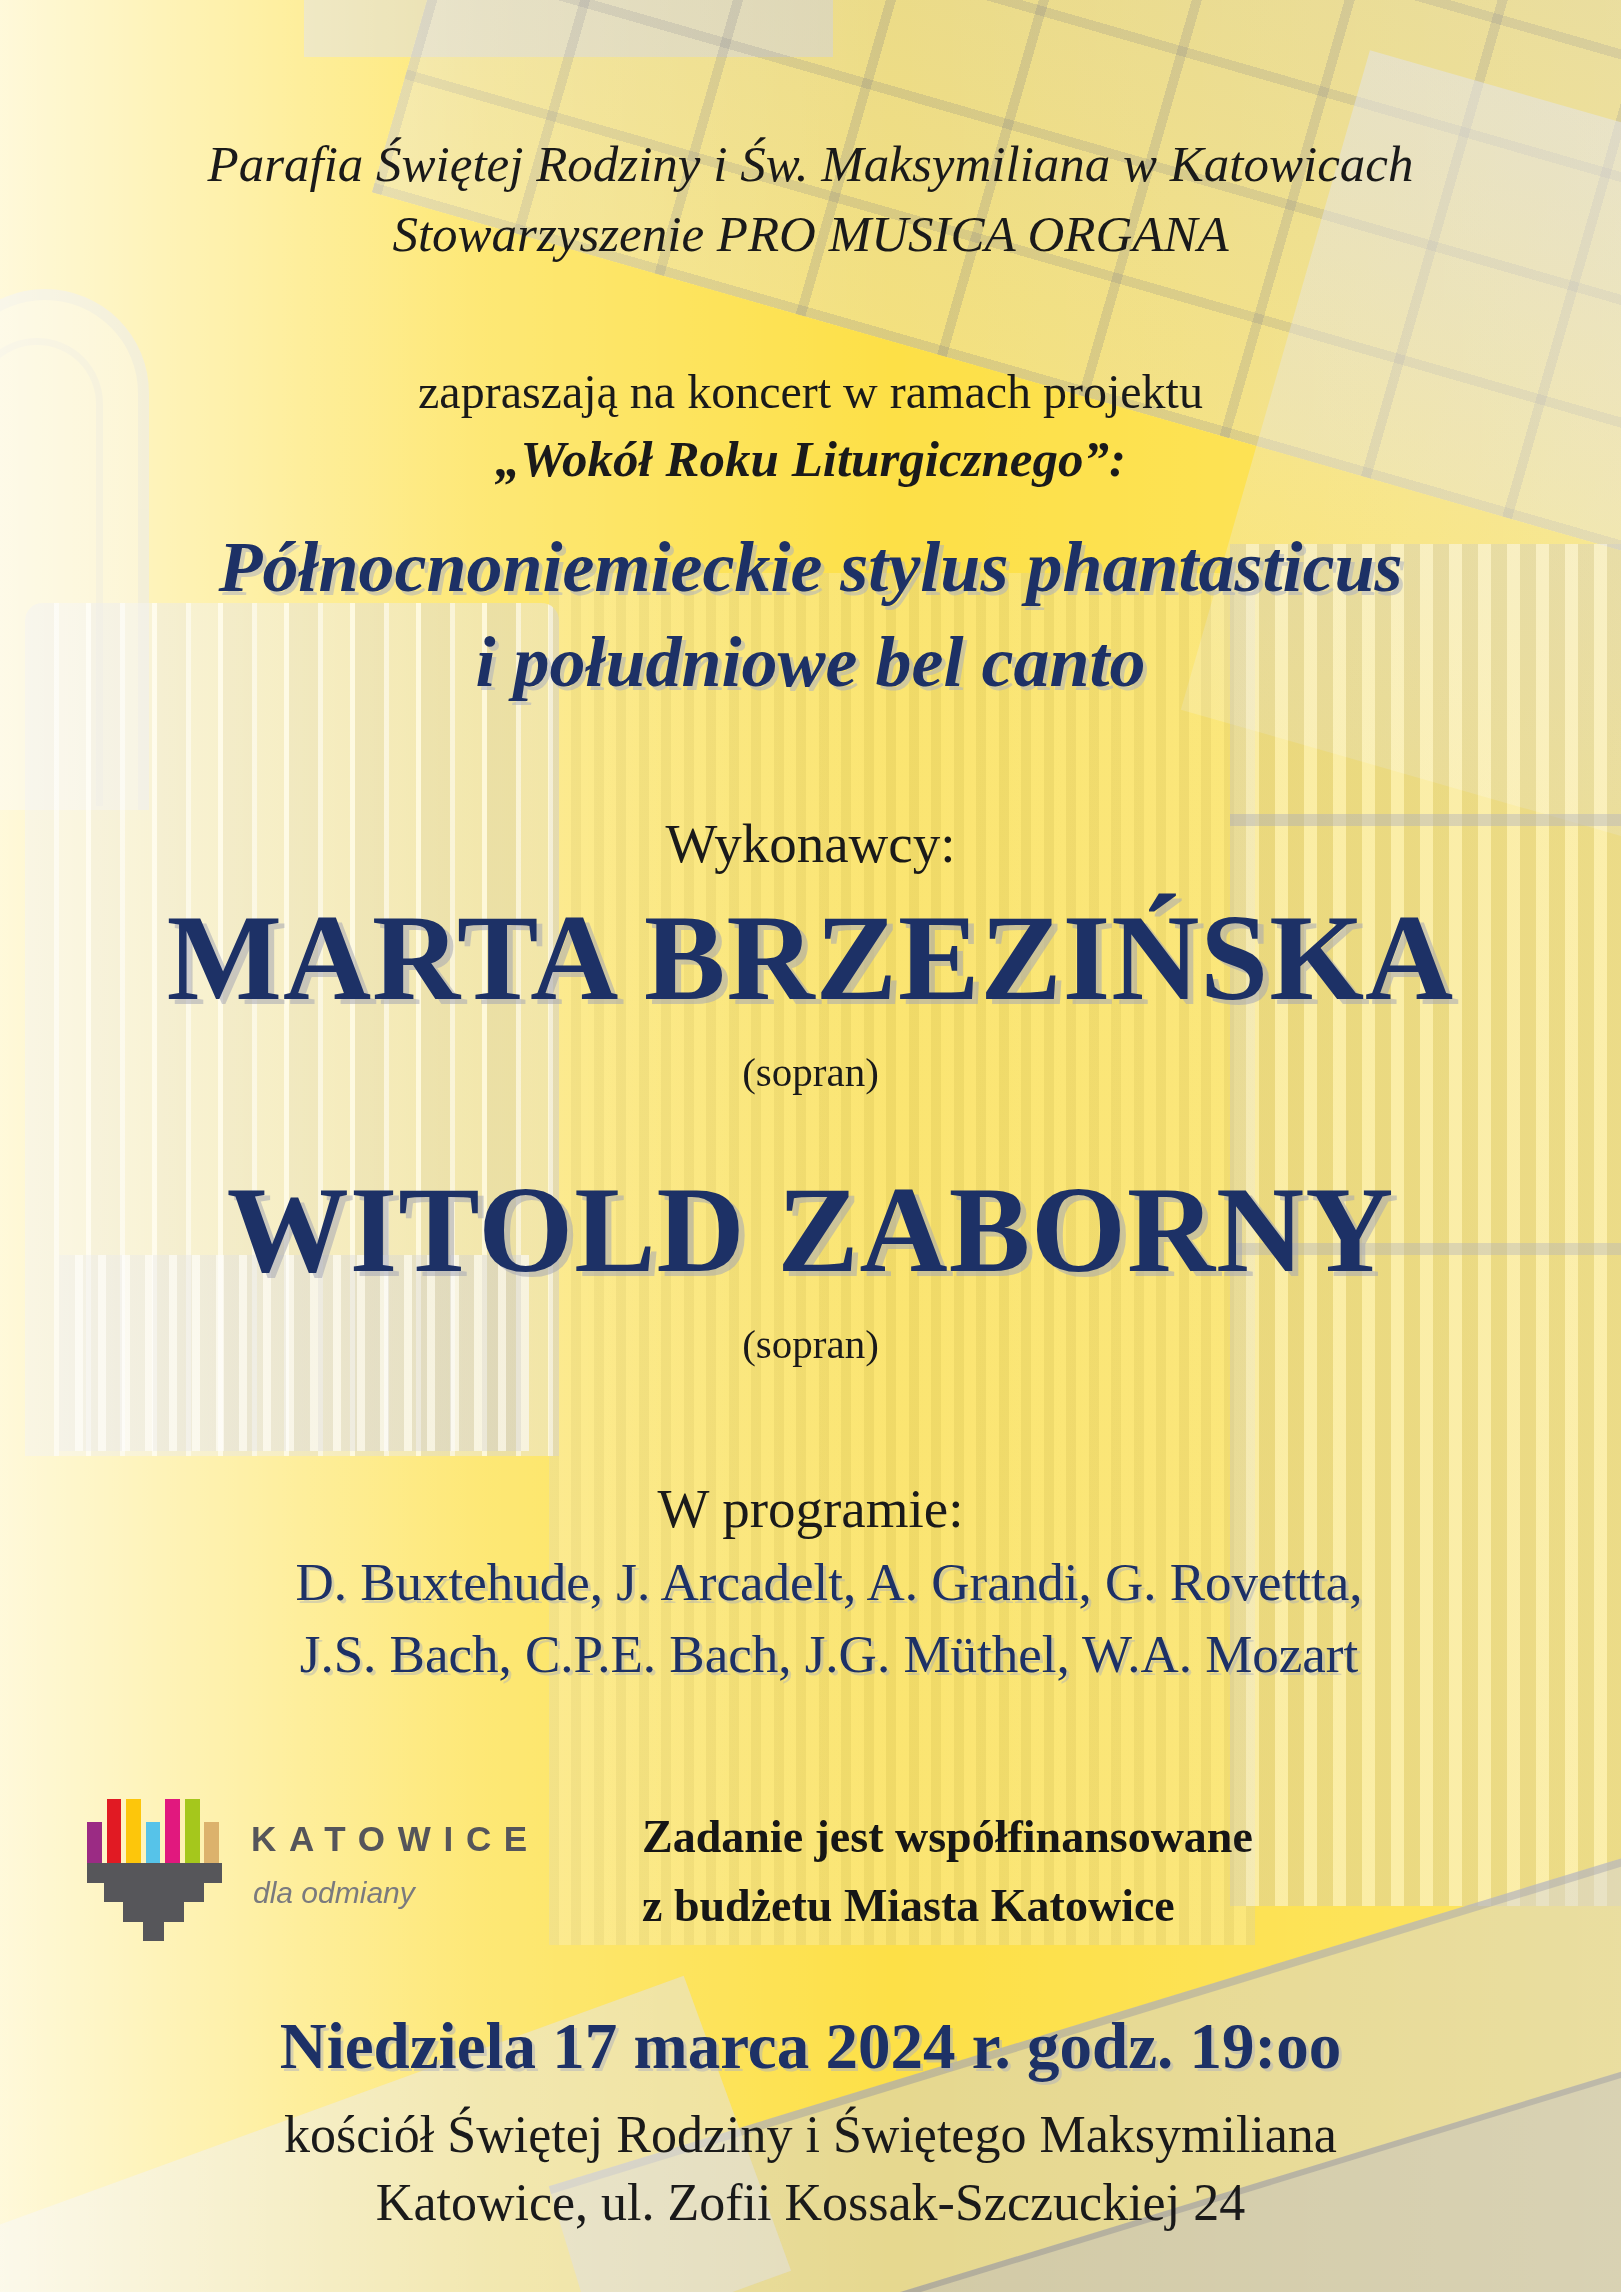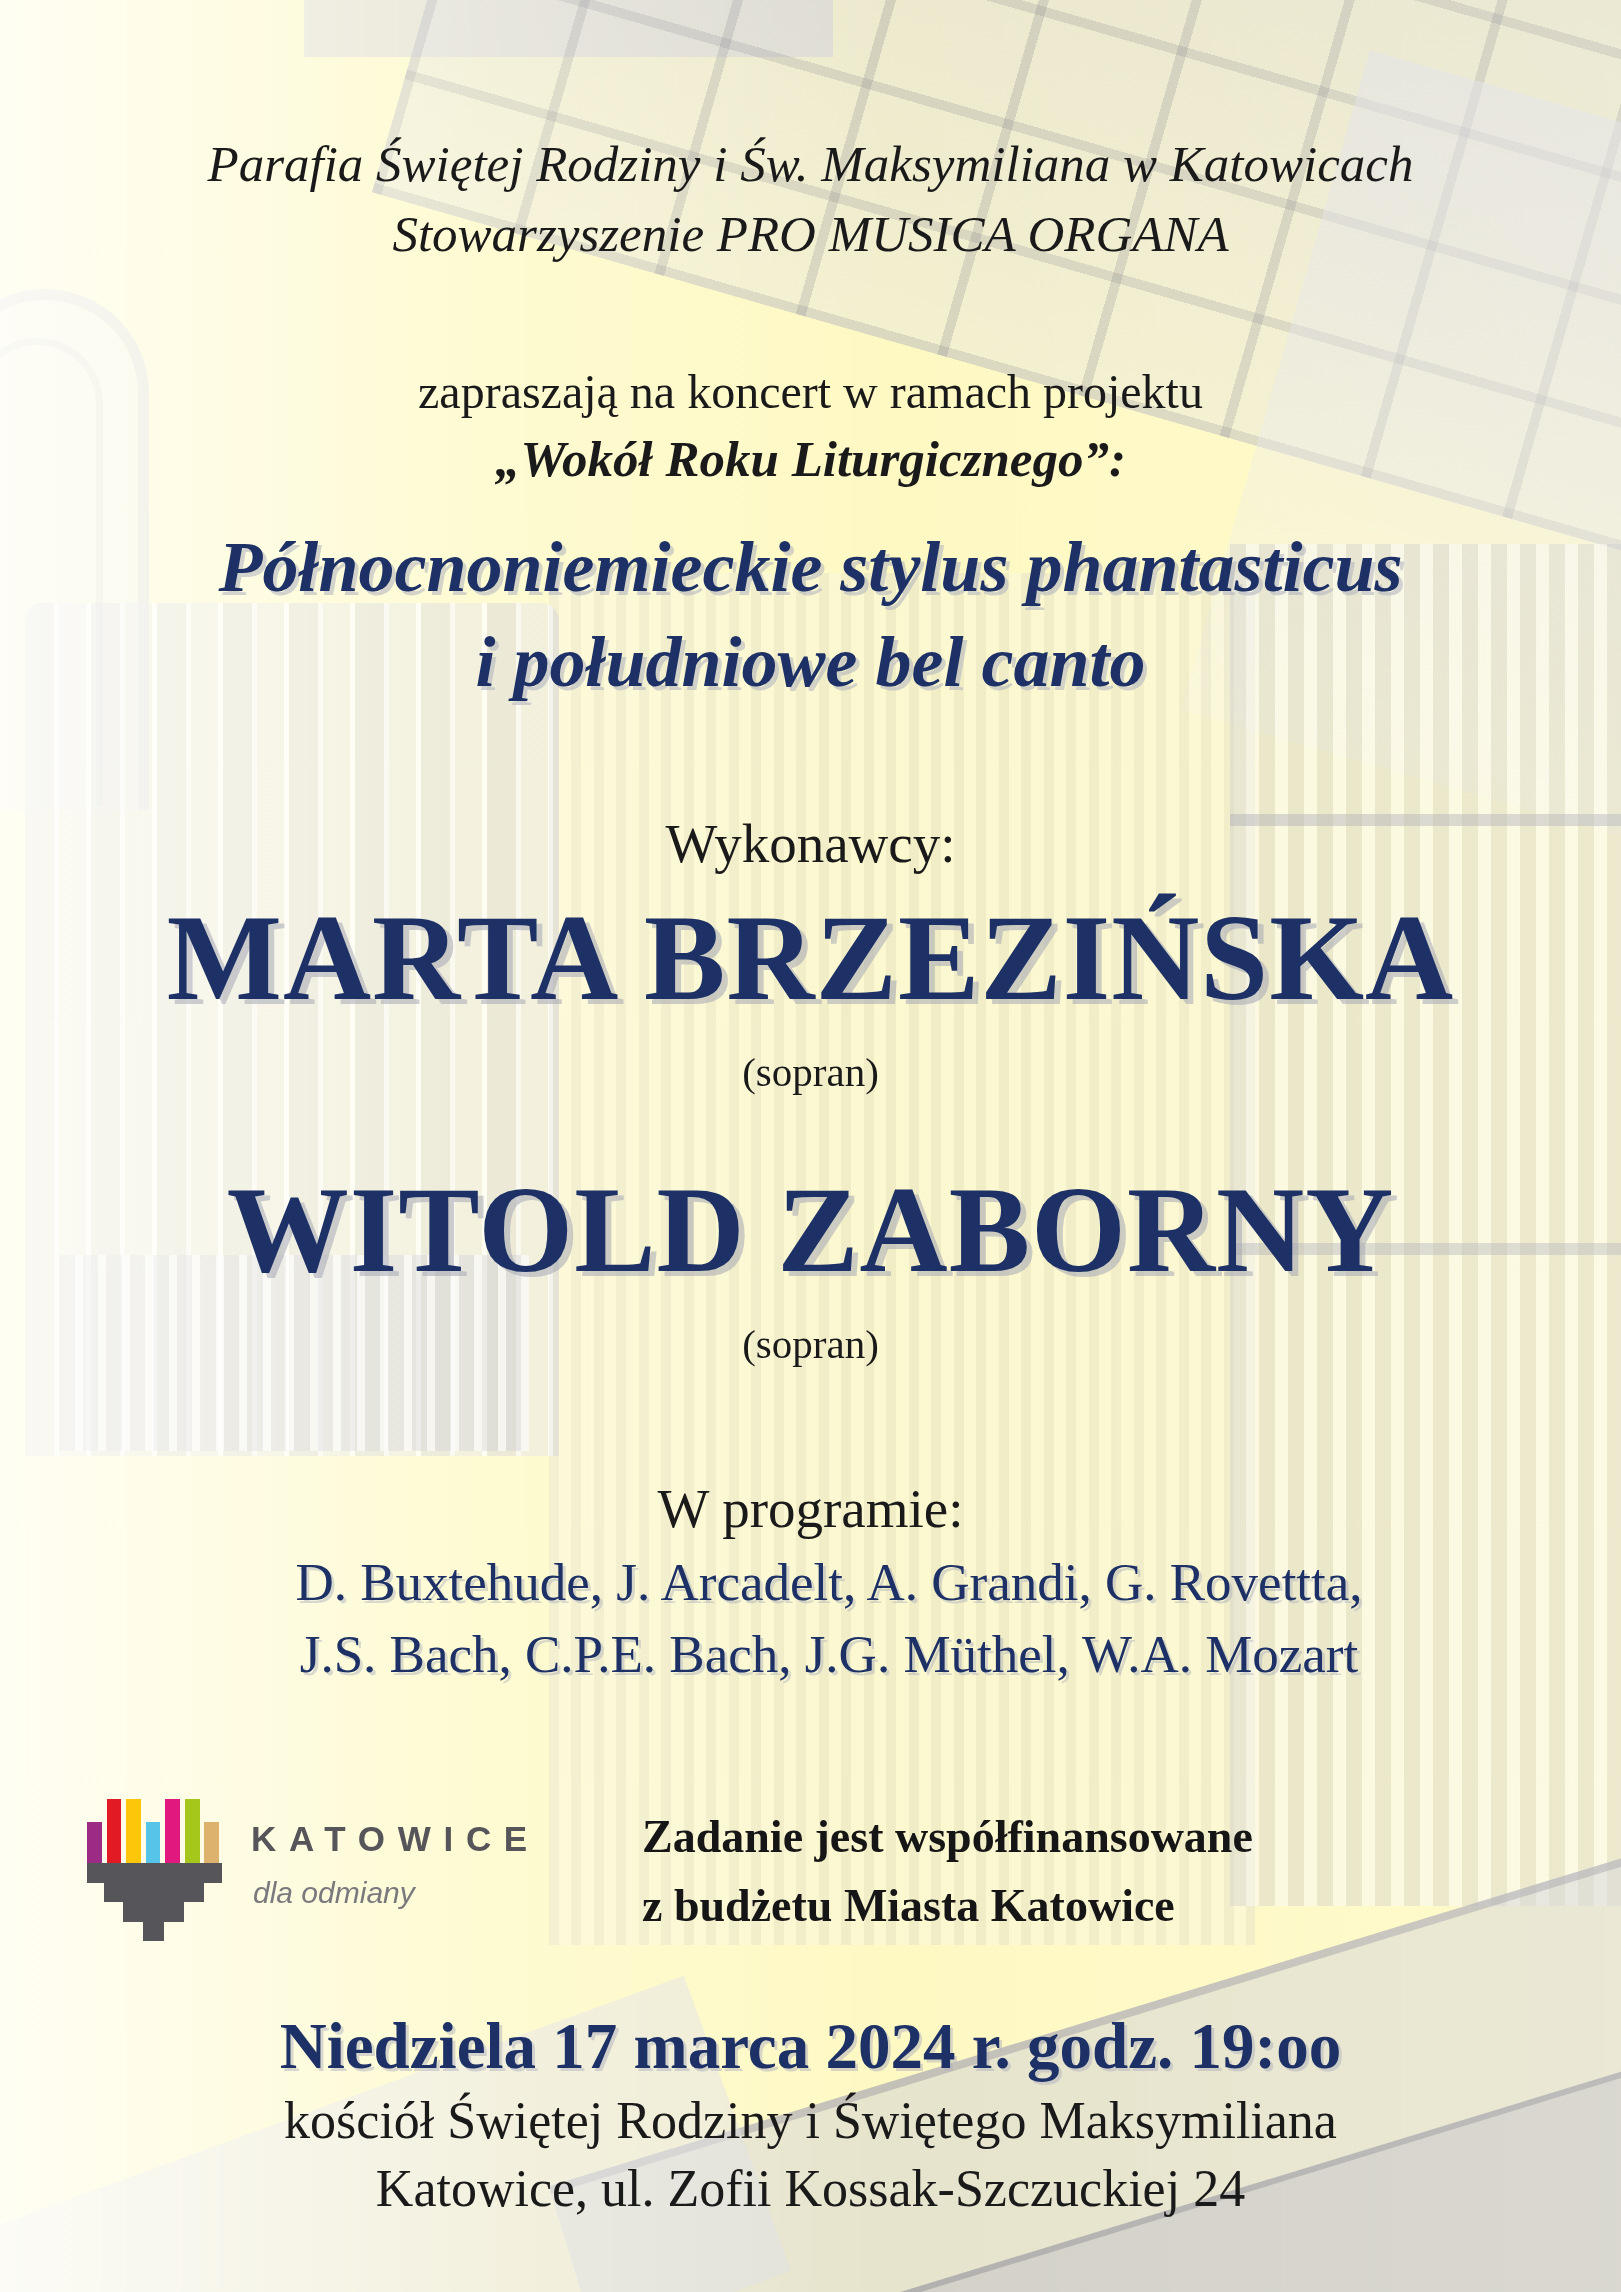--- a/index.html
+++ b/index.html
@@ -1,20 +1,20 @@
 <!DOCTYPE html>
 <html style="--navy: #1d3166;"><head>
 <meta charset="utf-8">
 <style>
   html,body{margin:0;padding:0;background:#fff;}
   .poster{
     position:relative;
     width:1621px;height:2293px;
     overflow:hidden;
-    background:#fef9c3;
+    background:#fde047;
     font-family:"Liberation Serif","DejaVu Serif",serif;
     color:#1a1a1a;
   }
   
   .bg{position:absolute;z-index:0;}
   .bg-topstrip{left:304px;top:0;width:529px;height:57px;background:rgba(205,205,211,.55);}
   .bg-window{
     left:421px;top:-157px;width:1372px;height:549px;
     transform:rotate(16deg);
     background:
@@ -65,21 +65,21 @@
   .big-title{font-size:72px;font-weight:bold;font-style:italic;color:var(--navy);
     text-shadow:3.9px 3.9px 0 rgba(175,178,190,.55);}
   .label{font-size:55px;}
   .perf-name{font-size:122px;font-weight:bold;color:var(--navy);letter-spacing:1px;
     text-shadow:5.9px 4.9px 0 rgba(165,168,180,.55);}
   .role{font-size:41px;}
   .program-line{font-size:53px;font-weight:normal;color:var(--navy);
     text-shadow:2.9px 2.9px 0 rgba(170,175,187,.45);margin-left:37px;}
   .date-line{font-size:65px;font-weight:bold;color:var(--navy);
     text-shadow:2.9px 2.9px 0 rgba(175,178,190,.5);}
-  .venue{font-size:52px;}
+  .venue{font-size:52px;margin-top:14px;}
   .funding{position:absolute;left:642px;top:1802px;text-align:left;
     font-size:46px;font-weight:bold;line-height:69px;color:#161616;}
   
   .logo-mark{position:absolute;left:87px;top:1799px;width:133px;height:142px;}
   .kbars{position:absolute;left:0;top:0;width:133px;height:64px;display:flex;gap:4.9px;align-items:flex-end;}
   .kbar{width:14.7px;}
   .kbar.tall{height:64px;}
   .kbar.short{height:41px;}
   .kpyr{position:absolute;left:0;top:64px;width:133px;}
   .kpyr div{margin:0 auto;height:19.6px;}

